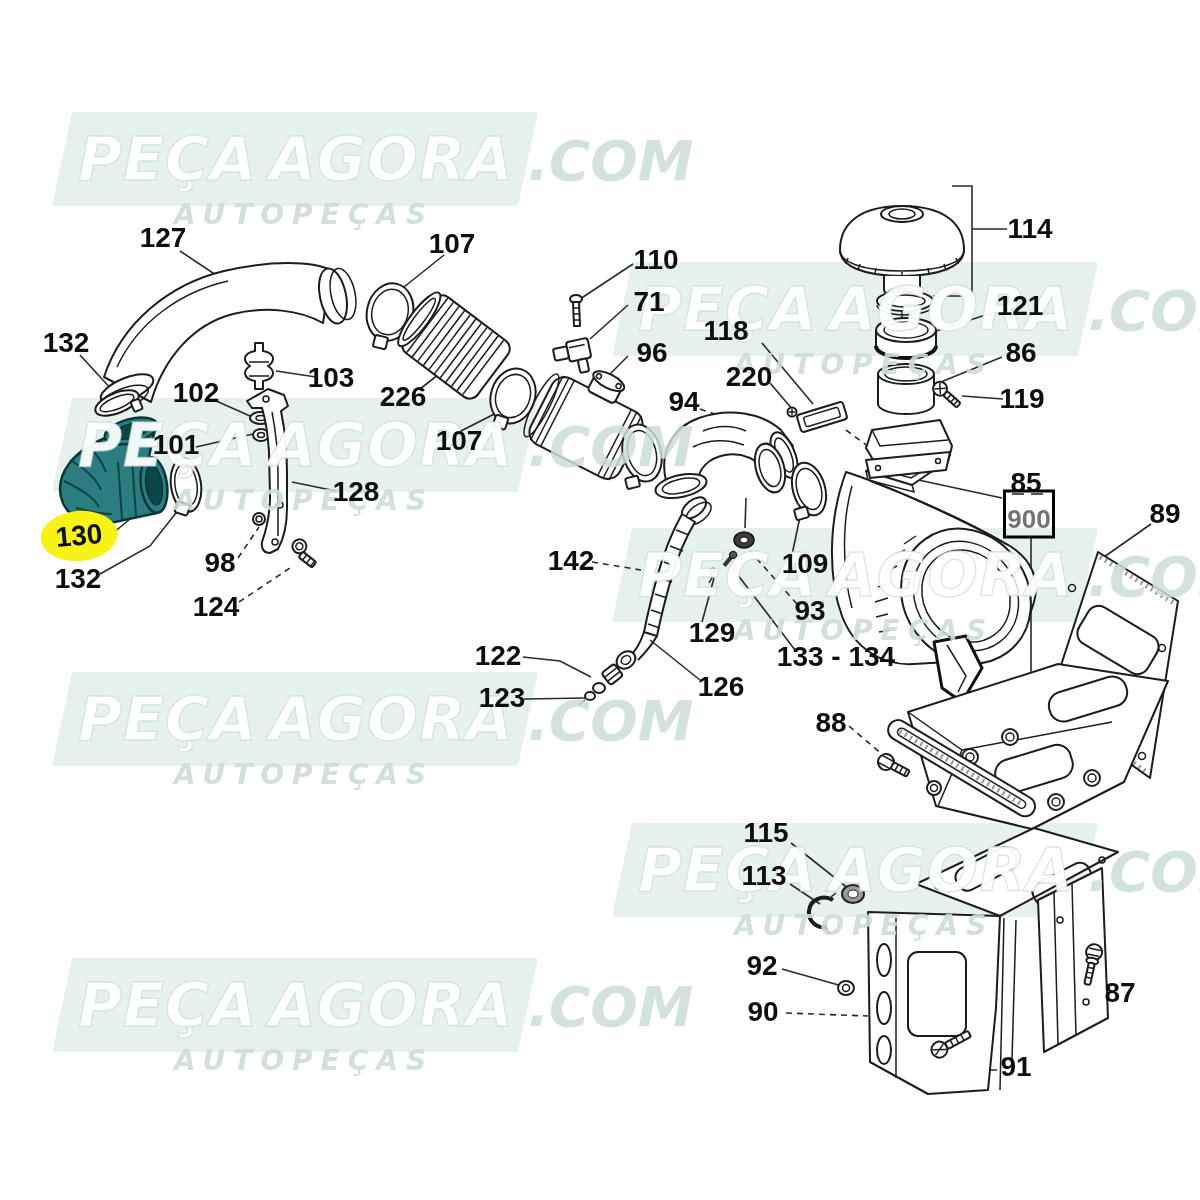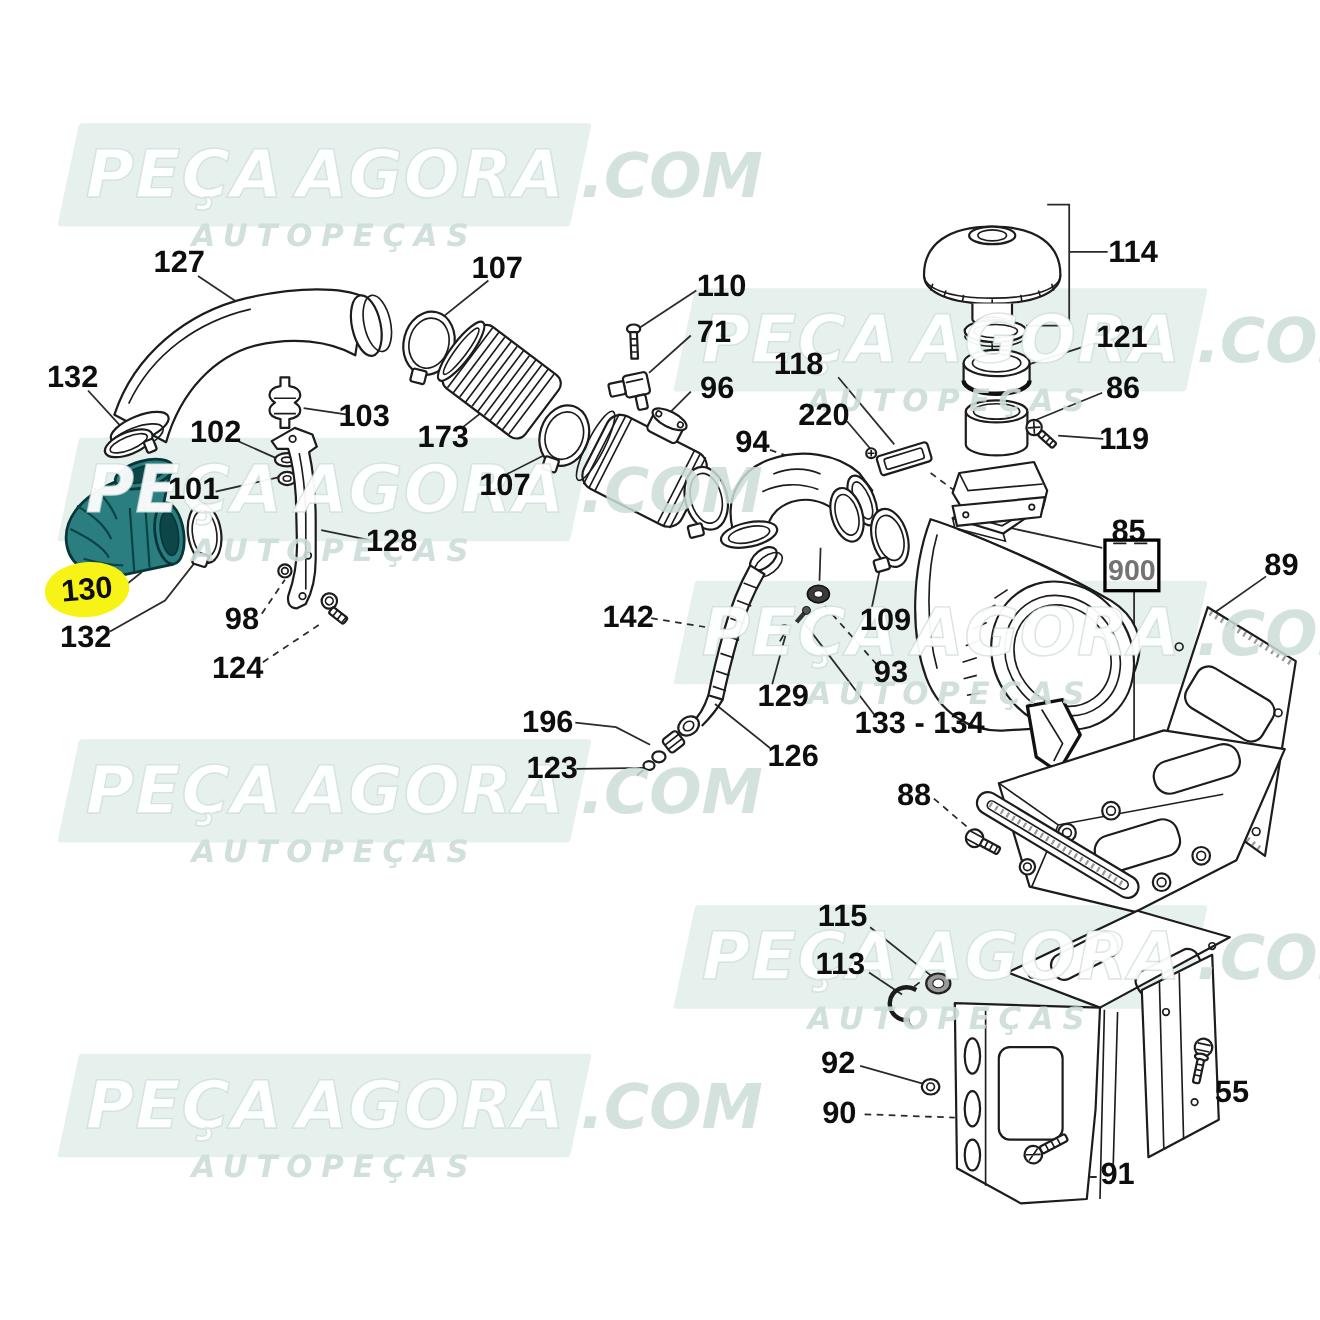--- a/index.html
+++ b/index.html
@@ -469,41 +469,41 @@
       <div class="plabel" style="left: 652px; top: 353px;">96</div>
       <div class="plabel" style="left: 1030px; top: 229px;">114</div>
       <div class="plabel" style="left: 1020px; top: 306px;">121</div>
       <div class="plabel" style="left: 726px; top: 331px;">118</div>
       <div class="plabel" style="left: 1021px; top: 353px;">86</div>
       <div class="plabel" style="left: 749px; top: 377px;">220</div>
       <div class="plabel" style="left: 1022px; top: 399px;">119</div>
       <div class="plabel" style="left: 66px; top: 343px;">132</div>
       <div class="plabel" style="left: 331px; top: 378px;">103</div>
       <div class="plabel" style="left: 196px; top: 393px;">102</div>
-      <div class="plabel" style="left: 403px; top: 397px;">173</div>
+      <div class="plabel" style="left: 403px; top: 397px;">226</div>
       <div class="plabel" style="left: 176px; top: 445px;">101</div>
       <div class="plabel" style="left: 459px; top: 441px;">107</div>
       <div class="plabel" style="left: 684px; top: 402px;">94</div>
       <div class="plabel" style="left: 356px; top: 492px;">128</div>
       <div class="plabel" style="left: 1026px; top: 483px;">85</div>
       <div class="plabel v-codebox" style="left: 1029px; top: 514px;">900</div>
       <div class="plabel" style="left: 1165px; top: 514px;">89</div>
       <div class="plabel v-yellow" style="left: 79px; top: 536px;">130</div>
       <div class="plabel" style="left: 220px; top: 563px;">98</div>
       <div class="plabel" style="left: 78px; top: 579px;">132</div>
       <div class="plabel" style="left: 571px; top: 561px;">142</div>
       <div class="plabel" style="left: 805px; top: 564px;">109</div>
       <div class="plabel" style="left: 216px; top: 607px;">124</div>
       <div class="plabel" style="left: 810px; top: 611px;">93</div>
       <div class="plabel" style="left: 712px; top: 633px;">129</div>
       <div class="plabel" style="left: 836px; top: 657px;">133 - 134</div>
       <div class="plabel" style="left: 721px; top: 687px;">126</div>
-      <div class="plabel" style="left: 498px; top: 656px;">196</div>
+      <div class="plabel" style="left: 498px; top: 656px;">122</div>
       <div class="plabel" style="left: 502px; top: 698px;">123</div>
       <div class="plabel" style="left: 831px; top: 723px;">88</div>
       <div class="plabel" style="left: 766px; top: 833px; text-align: right;">115</div>
       <div class="plabel" style="left: 764px; top: 876px;">113</div>
       <div class="plabel" style="left: 762px; top: 966px;">92</div>
       <div class="plabel" style="left: 763px; top: 1012px;">90</div>
-      <div class="plabel" style="left: 1120px; top: 993px;">55</div>
+      <div class="plabel" style="left: 1120px; top: 993px;">87</div>
       <div class="plabel" style="left: 1016px; top: 1067px;">91</div>
     </div>
 </div>
 
 </body></html>

